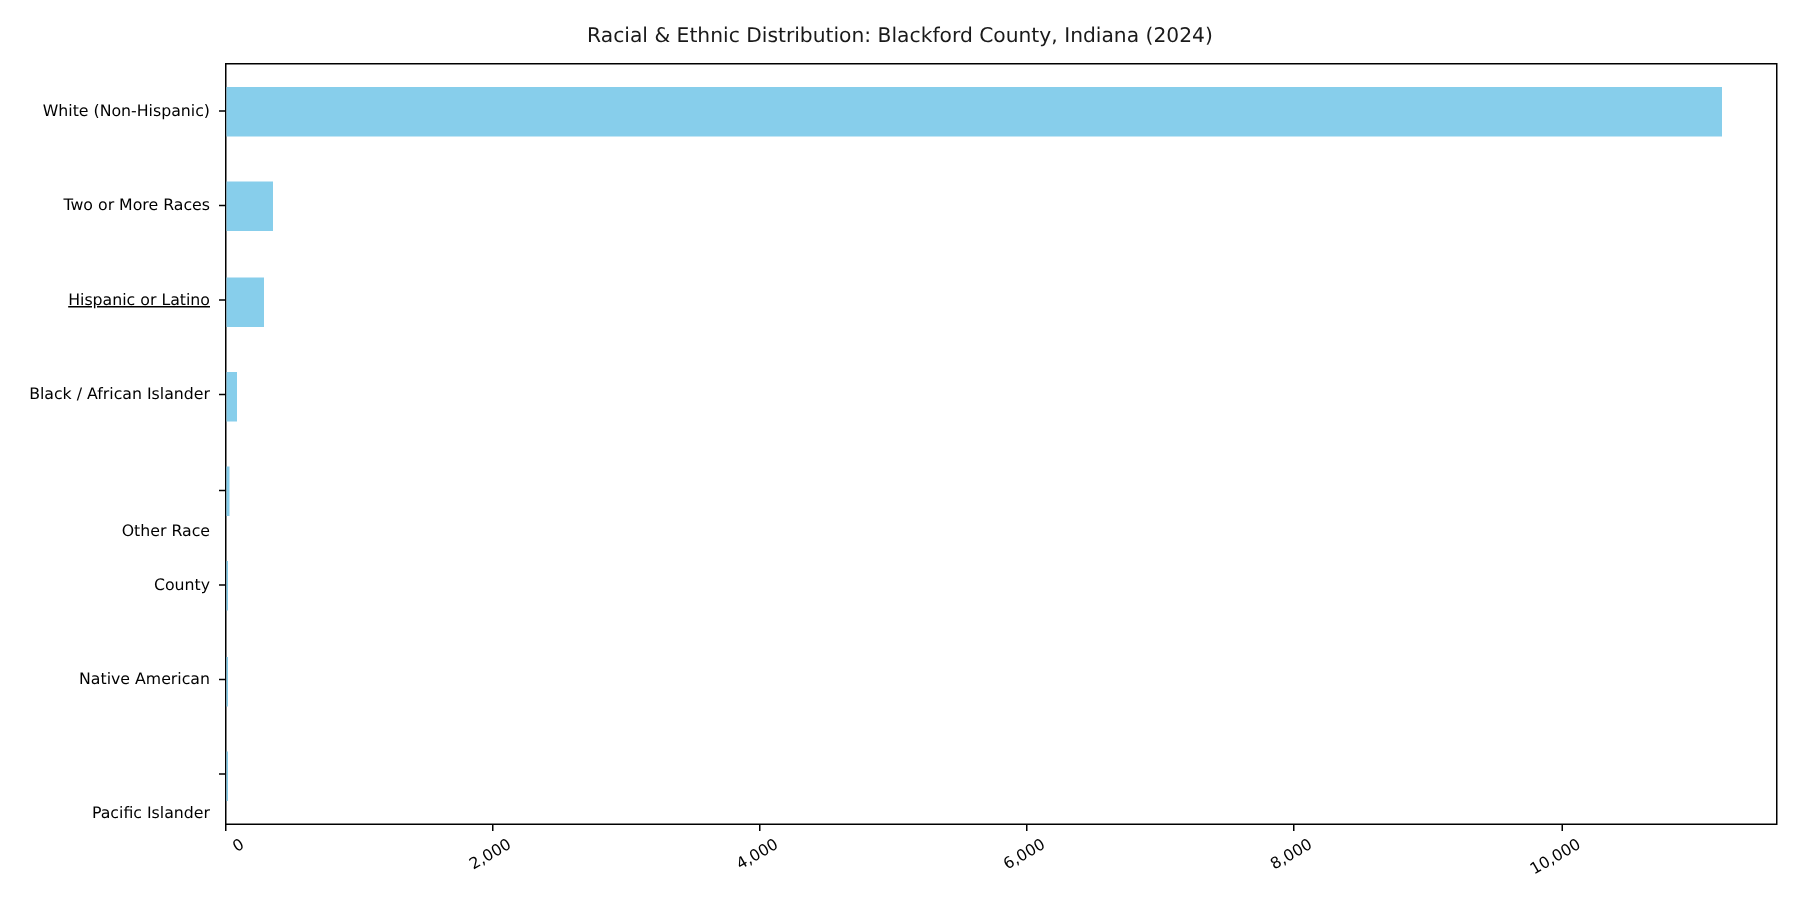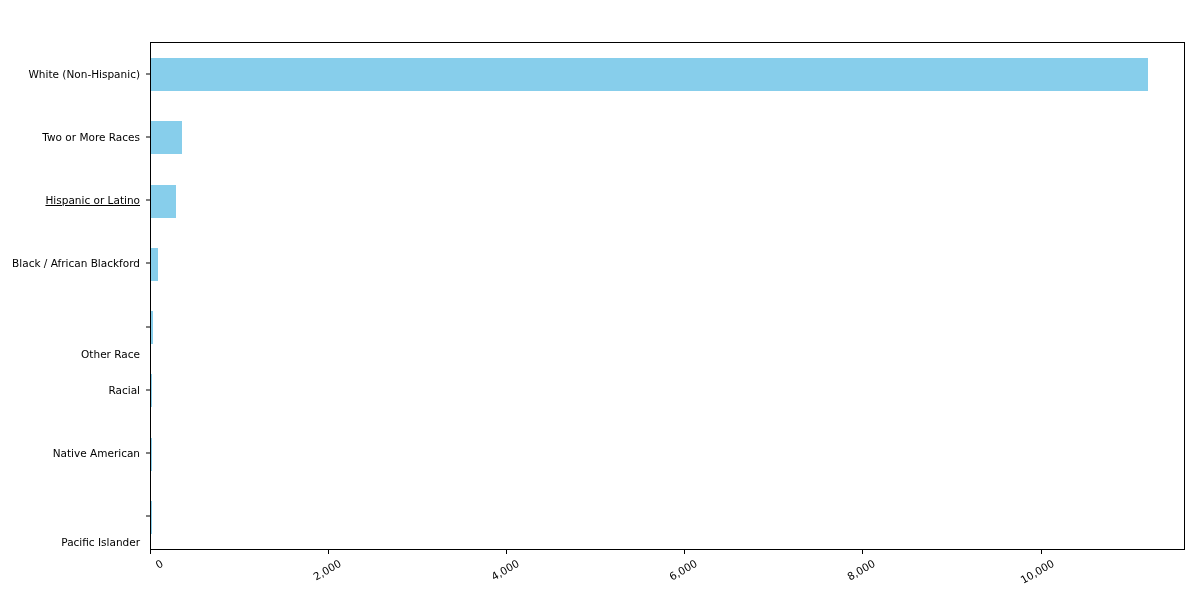--- a/index.html
+++ b/index.html
@@ -105,33 +105,34 @@
     white-space: nowrap;
     transform-origin: right top;
     transform: translateX(-100%) rotate(-30deg);
   }
 </style>
 </head>
 <body>
 
 <div id="chart-root">
 
+  <div id="chart-title">Racial &amp; Ethnic Distribution: Blackford County, Indiana (2024)</div>
 
   <div id="y-axis">
       <div class="y-tick-label" style="top: 31.625px;">White (Non-Hispanic)</div>
       <div class="y-tick-mark" style="top: 31.625px;"></div>
       <div class="y-tick-label" style="top: 94.875px; margin-left: 39px;">Two or More Races</div>
       <div class="y-tick-mark" style="top: 94.875px;"></div>
       <div class="y-tick-label" style="top: 158.125px; text-decoration: underline;">Hispanic or Latino</div>
       <div class="y-tick-mark" style="top: 158.125px;"></div>
-      <div class="y-tick-label" style="top: 221.375px;">Black / African Blackford</div>
+      <div class="y-tick-label" style="top: 221.375px;">Black / African Islander</div>
       <div class="y-tick-mark" style="top: 221.375px;"></div>
       <div class="y-tick-label" style="top: 284.625px; margin-top: 27px;">Other Race</div>
       <div class="y-tick-mark" style="top: 284.625px;"></div>
-      <div class="y-tick-label" style="top: 347.875px;">Racial</div>
+      <div class="y-tick-label" style="top: 347.875px;">County</div>
       <div class="y-tick-mark" style="top: 347.875px;"></div>
       <div class="y-tick-label" style="top: 411.125px;">Native American</div>
       <div class="y-tick-mark" style="top: 411.125px;"></div>
       <div class="y-tick-label" style="top: 500px;">Pacific Islander</div>
       <div class="y-tick-mark" style="top: 474.375px;"></div>
     </div>
 
   <div id="plot-area">
     <div id="bars-layer">
         <div class="bar-row" style="top: 15.18px; height: 32.89px;">

